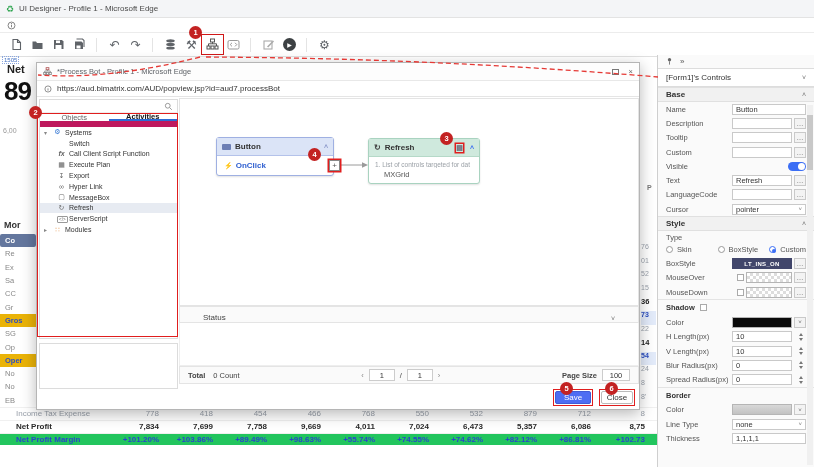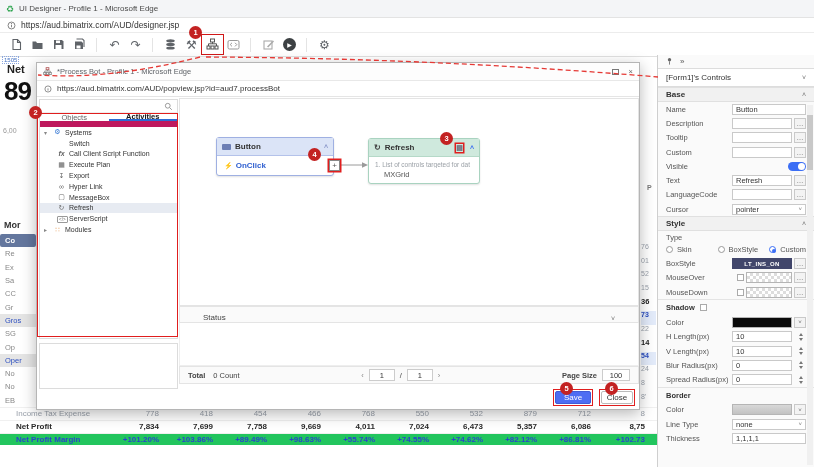--- a/index.html
+++ b/index.html
@@ -19,21 +19,21 @@
 
   
   .tag1505 { left:2px; top:56px; font-size:6px; color:#4472c4; border:1px dotted #8aa7e0; padding:0 1px; }
   .kpi-title { left:7px; top:63px; font-size:11px; font-weight:bold; color:#222; }
   .kpi-value { left:4px; top:76px; font-size:26px; font-weight:bold; color:#111; letter-spacing:-1px; }
   .axis-val { left:3px; top:127px; font-size:7px; color:#999; }
   .month-lbl { left:4px; top:220px; font-size:9px; font-weight:bold; color:#333; }
   .siderows { left:0; top:234px; width:36px; }
   .srow { height:13.3px; display:flex; align-items:center; padding-left:5px; font-size:7.5px; color:#888; }
   .srow.btn { background:#64779e; color:#fff; font-weight:bold; border-radius:2px; }
-  .srow.hl { background:#e5e5e5; color:#2d4fc0; font-weight:normal; }
+  .srow.hl { background:#eab308; color:#2d4fc0; font-weight:bold; }
   .sliver { left:641px; top:243px; width:15px; }
   .sliver div { height:13.6px; font-size:7px; color:#9aa1ab; text-align:left; overflow:hidden; }
   .sliver .b { color:#222; font-weight:bold; font-size:7.5px; }
   .sliver .m { color:#2d4fc0; font-weight:bold; background:#e3ebfa; }
   .sliver-p { left:647px; top:184px; font-size:7px; font-weight:bold; color:#777; }
   .bgtable { left:0; top:407px; width:660px; }
   .btr { display:flex; align-items:center; height:12.8px; border-top:1px solid #f0f0f0; font-size:8px; }
   .btr .lb { width:112px; padding-left:16px; color:#9aa1ab; }
   .btr .c { width:54px; text-align:right; padding-right:7px; color:#9aa1ab; }
   .btr.np .lb, .btr.np .c { color:#2b2b2b; font-weight:bold; }
@@ -129,21 +129,20 @@
     <span class="logo">♻</span>
     <span>UI Designer - Profile 1 - Microsoft Edge</span>
   </div>
 
   <div class="abs urlbar">
     <svg width="9" height="9" viewBox="0 0 12 12">
         <circle cx="6" cy="6" r="4.6" fill="none" stroke="#777" stroke-width="1.2"></circle>
         <line x1="6" y1="5" x2="6" y2="8.4" stroke="#777" stroke-width="1.2"></line>
         <circle cx="6" cy="3.4" r=".8" fill="#777"></circle>
       </svg>
-    <span>https://aud.bimatrix.com/AUD/designer.jsp</span>
   </div>
 
   <div class="abs toolbar">
     <span class="tslot">
         <svg width="13" height="13" viewBox="0 0 13 13">
           <path d="M3 1.5h4.5L10.5 4.5v7H3z" fill="none" stroke="#5f6368" stroke-width="1.1"></path>
           <path d="M7.5 1.5v3h3" fill="none" stroke="#5f6368" stroke-width="1.1"></path>
         </svg>
       </span>
     <span class="tslot">

